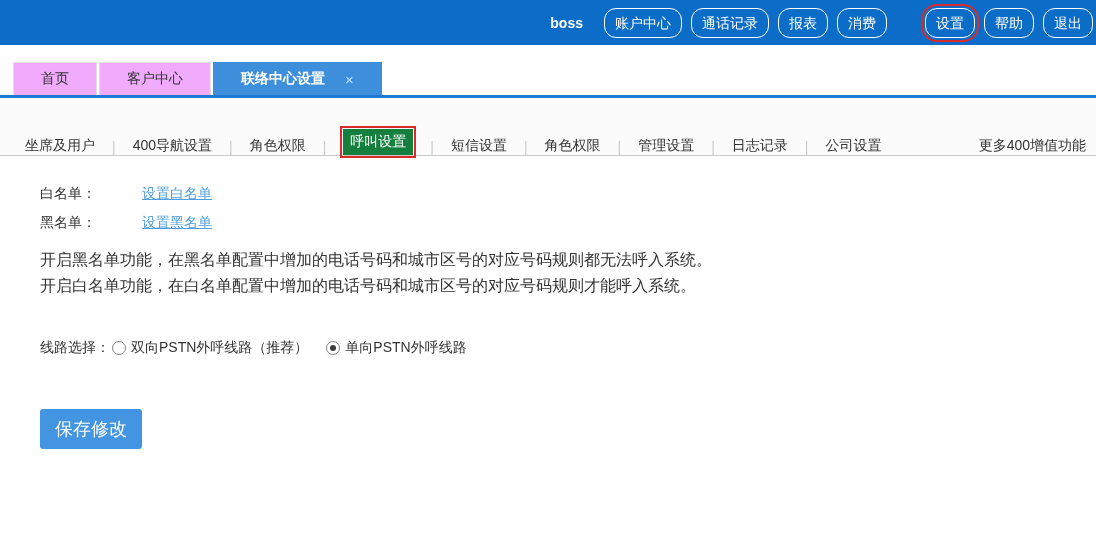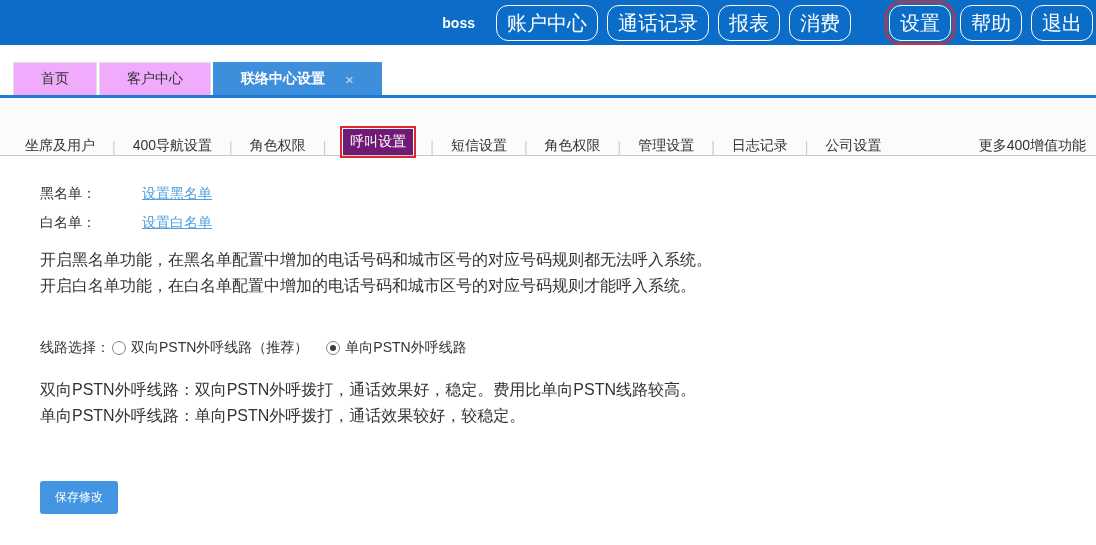--- a/index.html
+++ b/index.html
@@ -4,61 +4,61 @@
 <style>
   * { margin:0; padding:0; box-sizing:border-box; }
   html,body { width:1096px; height:545px; background:#fff; overflow:hidden;
     font-family:"Liberation Sans","DejaVu Sans",sans-serif; }
 
   
   .topbar { height:45px; background:#0b6dc7; display:flex; align-items:center;
     justify-content:flex-end; gap:9px; padding-right:3px;padding-left:48px; }
   .username { color:#fff; font-size:14px; font-weight:bold; margin-right:12px; }
   .topbtn { background:transparent; border:1px solid #fff; border-radius:12px;
-    color:#fff; font-size:20px; line-height:1; padding:7px 10px; cursor:pointer;
+    color:#fff; font-size:14px; line-height:1; padding:7px 10px; cursor:pointer;
     font-family:inherit; white-space:nowrap; }
   .annotated { outline:2px solid #d92b2b; outline-offset:2px;margin-left:29px; }
 
   
   .tabstrip { display:flex; gap:2px; padding:17px 0 0 13px; background:#fff; }
   .tab { height:33px; display:flex; align-items:center; padding:0 27px;
     background:#f0abfc; border:1px solid #e0e0e0; border-bottom:none;
     font-size:14px; color:#333; cursor:pointer; white-space:nowrap; }
   .tab.active { background:#3d8edb; border-color:#3d8edb; color:#fff;
     font-weight:bold; gap:20px; }
   .tab .close { color:#c6def5; font-weight:normal; font-size:15px; cursor:pointer; }
   .accentline { height:3px; background:#1a7bd4; }
 
   
   .subnav { height:58px; background:#fbfbfb; border-bottom:1px solid #c9c9c9;
     display:flex; align-items:flex-end; padding:0 10px 0 25px; font-size:14px; color:#333; }
   .navitem { cursor:pointer; white-space:nowrap; }
   .sep { color:#ccc; margin:0 17px; }
-  .navitem.active { background:#701a75; color:#fff; padding:4px 7px;
+  .navitem.active { background:#15803d; color:#fff; padding:4px 7px;
     outline:2px solid #d92b2b; outline-offset:1px; }
   .more { margin-left:auto; cursor:pointer; white-space:nowrap; }
 
   
   .content { padding:28px 0 0 40px; font-size:14px; color:#333; }
   .listrow { display:flex; align-items:center; height:20px; margin-bottom:9px; }
   .listrow .label { width:102px; }
   a.setlink { color:#4f9fdd; text-decoration:underline; cursor:pointer; }
   .desc-group { margin-top:14px; }
   .desc { font-size:16px; line-height:26px; color:#333; }
   .lineselect { margin-top:40px; display:flex; align-items:center; }
   .radio { width:14px; height:14px; border:1px solid #848484; border-radius:50%;
     display:inline-block; position:relative; background:#fff; margin:0 5px 0 2px;
     cursor:pointer; flex:none; }
   .radio.checked::after { content:''; position:absolute; left:3px; top:3px;
     width:6px; height:6px; border-radius:50%; background:#3c3c3c; }
   .radio-label { cursor:pointer; }
   .opt-gap { width:16px; }
   .line-descs { margin-top:20px; }
   .savebtn { margin:52px 0 0 40px; background:#4495e1; border:none; border-radius:3px;
-    color:#fff; font-size:12px; font-family:inherit; padding:8px 15px; cursor:pointer; }
+    color:#fff; font-size:18px; font-family:inherit; padding:8px 15px; cursor:pointer; }
 </style>
 </head>
 <body>
 
 
 
 <header class="topbar">
   <span class="username">boss</span>
   <button class="topbtn">账户中心</button>
   <button class="topbtn">通话记录</button>
@@ -99,44 +99,40 @@
   <span class="navitem">管理设置</span>
   <span class="sep">|</span>
   <span class="navitem">日志记录</span>
   <span class="sep">|</span>
   <span class="navitem">公司设置</span>
   <span class="more">更多400增值功能</span>
 </nav>
 
 <main class="content">
   <div class="listrow">
+    <span class="label">白名单：</span>
+    <a class="setlink">设置白名单</a>
+  </div>
+  <div class="listrow">
     <span class="label">黑名单：</span>
     <a class="setlink">设置黑名单</a>
-  </div>
-  <div class="listrow">
-    <span class="label">白名单：</span>
-    <a class="setlink">设置白名单</a>
   </div>
 
   <div class="desc-group">
     <div class="desc">开启黑名单功能，在黑名单配置中增加的电话号码和城市区号的对应号码规则都无法呼入系统。</div>
     <div class="desc">开启白名单功能，在白名单配置中增加的电话号码和城市区号的对应号码规则才能呼入系统。</div>
   </div>
 
   <div class="lineselect">
     <span>线路选择：</span>
     <span class="radio"></span>
     <span class="radio-label">双向PSTN外呼线路（推荐）</span>
     <span class="opt-gap"></span>
     <span class="radio checked"></span>
     <span class="radio-label">单向PSTN外呼线路</span>
   </div>
 
-  <div class="line-descs">
-    <div class="desc">双向PSTN外呼线路：双向PSTN外呼拨打，通话效果好，稳定。费用比单向PSTN线路较高。</div>
-    <div class="desc">单向PSTN外呼线路：单向PSTN外呼拨打，通话效果较好，较稳定。</div>
-  </div>
 </main>
 
 <button class="savebtn">保存修改</button>
 
 
 
 
 </body></html>

